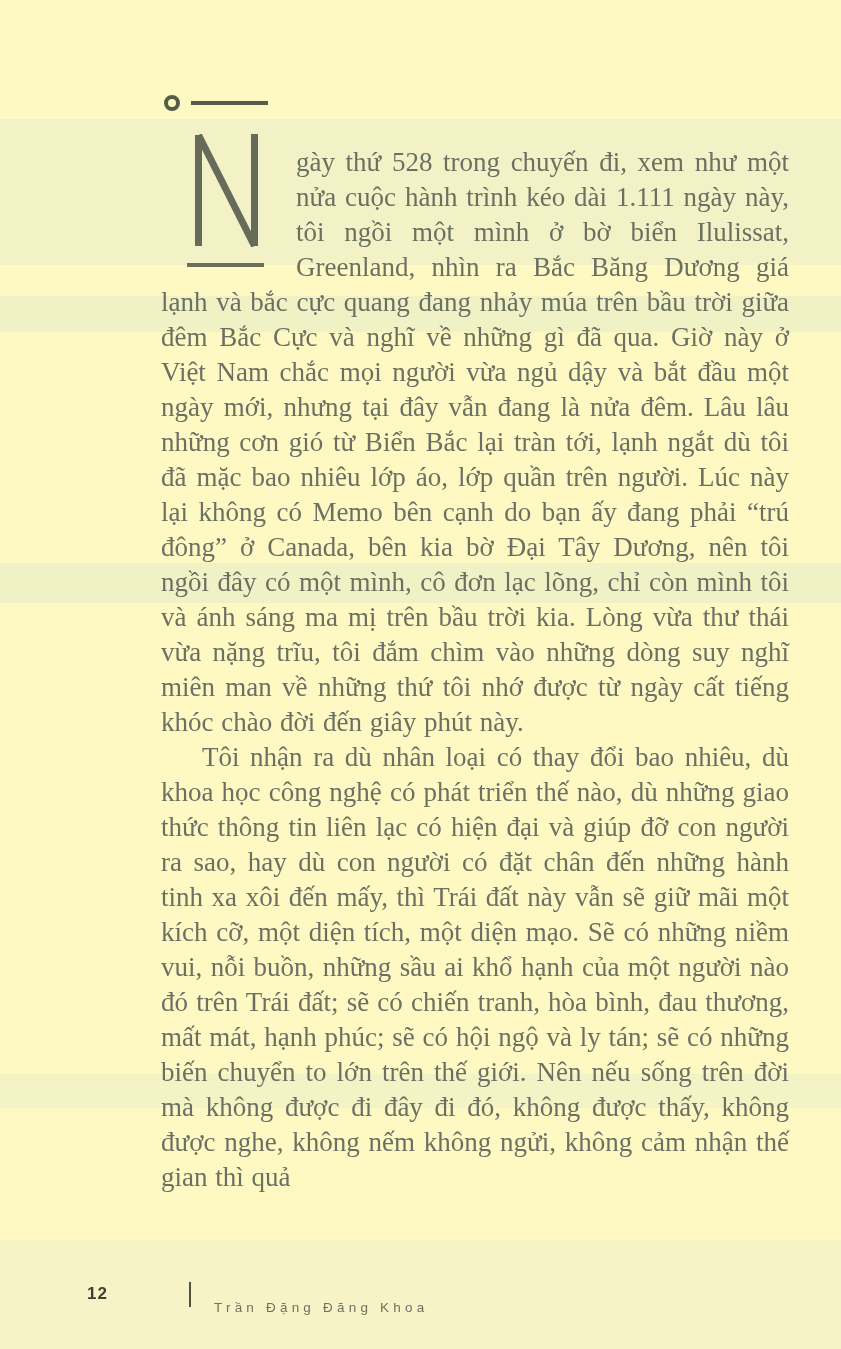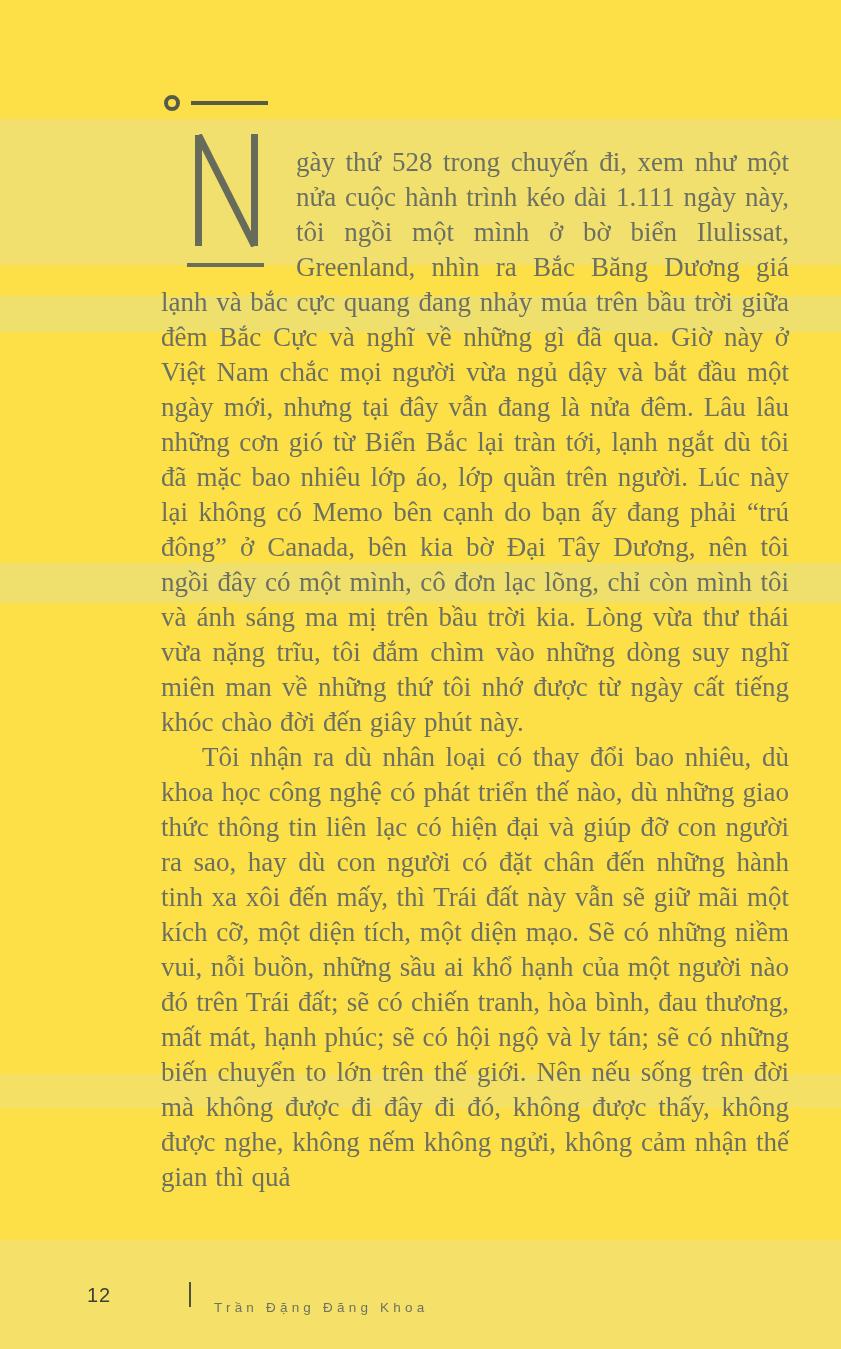--- a/index.html
+++ b/index.html
@@ -1,20 +1,20 @@
 <!DOCTYPE html>
 <html lang="vi"><head>
 <meta charset="utf-8">
 <style>
   html,body { margin:0; padding:0; background:#d8d8d2; }
   .page {
     position:relative;
     width:841px; height:1349px;
     margin:0 auto;
-    background:#fde047;
+    background:#fef9c3;
     overflow:hidden;
     font-family:"Liberation Serif", serif;
   }
   
   .band { position:absolute; left:0; width:100%; pointer-events:none; }
   .band-1 { top:119px; height:146px; background:rgba(213,228,208,0.28); }
   .band-2 { top:296px; height:36px;  background:rgba(208,225,203,0.30); }
   .band-3 { top:563px; height:40px;  background:rgba(208,225,203,0.30); }
   .band-4 { top:1074px; height:34px; background:rgba(208,225,203,0.22); }
   .band-5 { top:1240px; height:109px; background:rgba(223,226,206,0.25); }
@@ -58,21 +58,21 @@
   .sr {
     position:absolute; width:1px; height:1px;
     overflow:hidden; clip:rect(0 0 0 0); white-space:nowrap;
   }
 
   
   .footer { position:absolute; left:0; top:1280px; width:100%; height:32px; }
   .pagenum {
     position:absolute; left:87px; top:4px;
     font-family:"Liberation Sans", sans-serif;
-    font-weight:normal; font-size:20px; letter-spacing:1px;
+    font-weight:bold; font-size:17px; letter-spacing:1px;
     color:#3d4034;
   }
   .footer-sep {
     position:absolute; left:189px; top:2px;
     width:2px; height:25px;
     background:#4c5142;
   }
   .author {
     position:absolute; left:214px; top:8px;
     font-family:"Liberation Sans", sans-serif;

